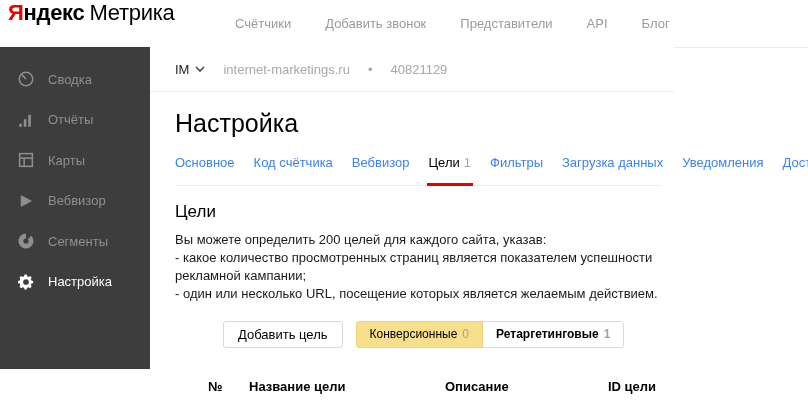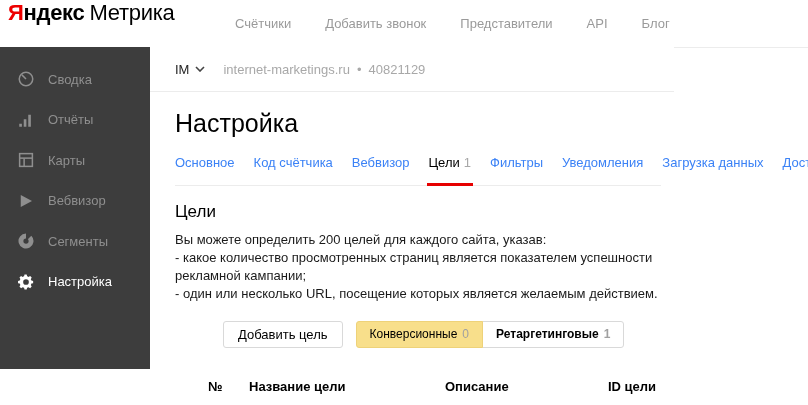--- a/index.html
+++ b/index.html
@@ -31,21 +31,21 @@
   .side-item .icn { width:18px; height:18px; flex:0 0 18px; display:flex; }
   .side-item svg { width:18px; height:18px; }
   .side-item.active { color:#ffffff; }
 
   
   .main { position:absolute; left:150px; top:47px; width:524px; height:358px; background:#fff; }
   .breadcrumb-row { height:45px; border-bottom:1px solid #ececec;
                     display:flex; align-items:center; padding-left:25px; font-size:13px; }
   .crumb-short { color:#222; cursor:pointer; display:flex; align-items:center; gap:6px; }
   .crumb-short svg { width:10px; height:6px; }
-  .crumb-rest { color:#a8a8a8; margin-left:18px; display:flex; gap:7px; align-items:center; }
+  .crumb-rest { color:#a8a8a8; margin-left:18px; display:flex; gap:18px; align-items:center; }
 
   .content { padding-left:25px; }
   .page-title { margin-top:17px; font-size:25px; font-weight:400; color:#000; }
 
   .tabs { display:flex; gap:19px; margin-top:17px; margin-right:13px;
           border-bottom:1px solid #ececec; font-size:13px; }
   .tab { color:#3b82f6; padding-bottom:15px; position:relative; cursor:pointer; white-space:nowrap; }
   .tab.active { color:#000; }
   .tab.active::after { content:""; position:absolute; left:-2px; right:-2px; bottom:-1px;
                        height:3px; background:#e60000; }
@@ -166,22 +166,22 @@
 
   <div class="content">
     <h1 class="page-title">Настройка</h1>
 
     <div class="tabs">
       <span class="tab">Основное</span>
       <span class="tab">Код счётчика</span>
       <span class="tab">Вебвизор</span>
       <span class="tab active"><span>Цели</span><span class="count">1</span></span>
       <span class="tab">Фильтры</span>
+      <span class="tab">Загрузка данных</span>
       <span class="tab">Уведомления</span>
-      <span class="tab">Загрузка данных</span>
       <span class="tab">Доступ</span>
     </div>
 
     <h2 class="goals-heading">Цели</h2>
 
     <div class="goals-desc">
       <div>Вы можете определить 200 целей для каждого сайта, указав:</div>
       <div>- какое количество просмотренных страниц является показателем успешности рекламной кампании;</div>
       <div>- один или несколько URL, посещение которых является желаемым действием.</div>
     </div>

